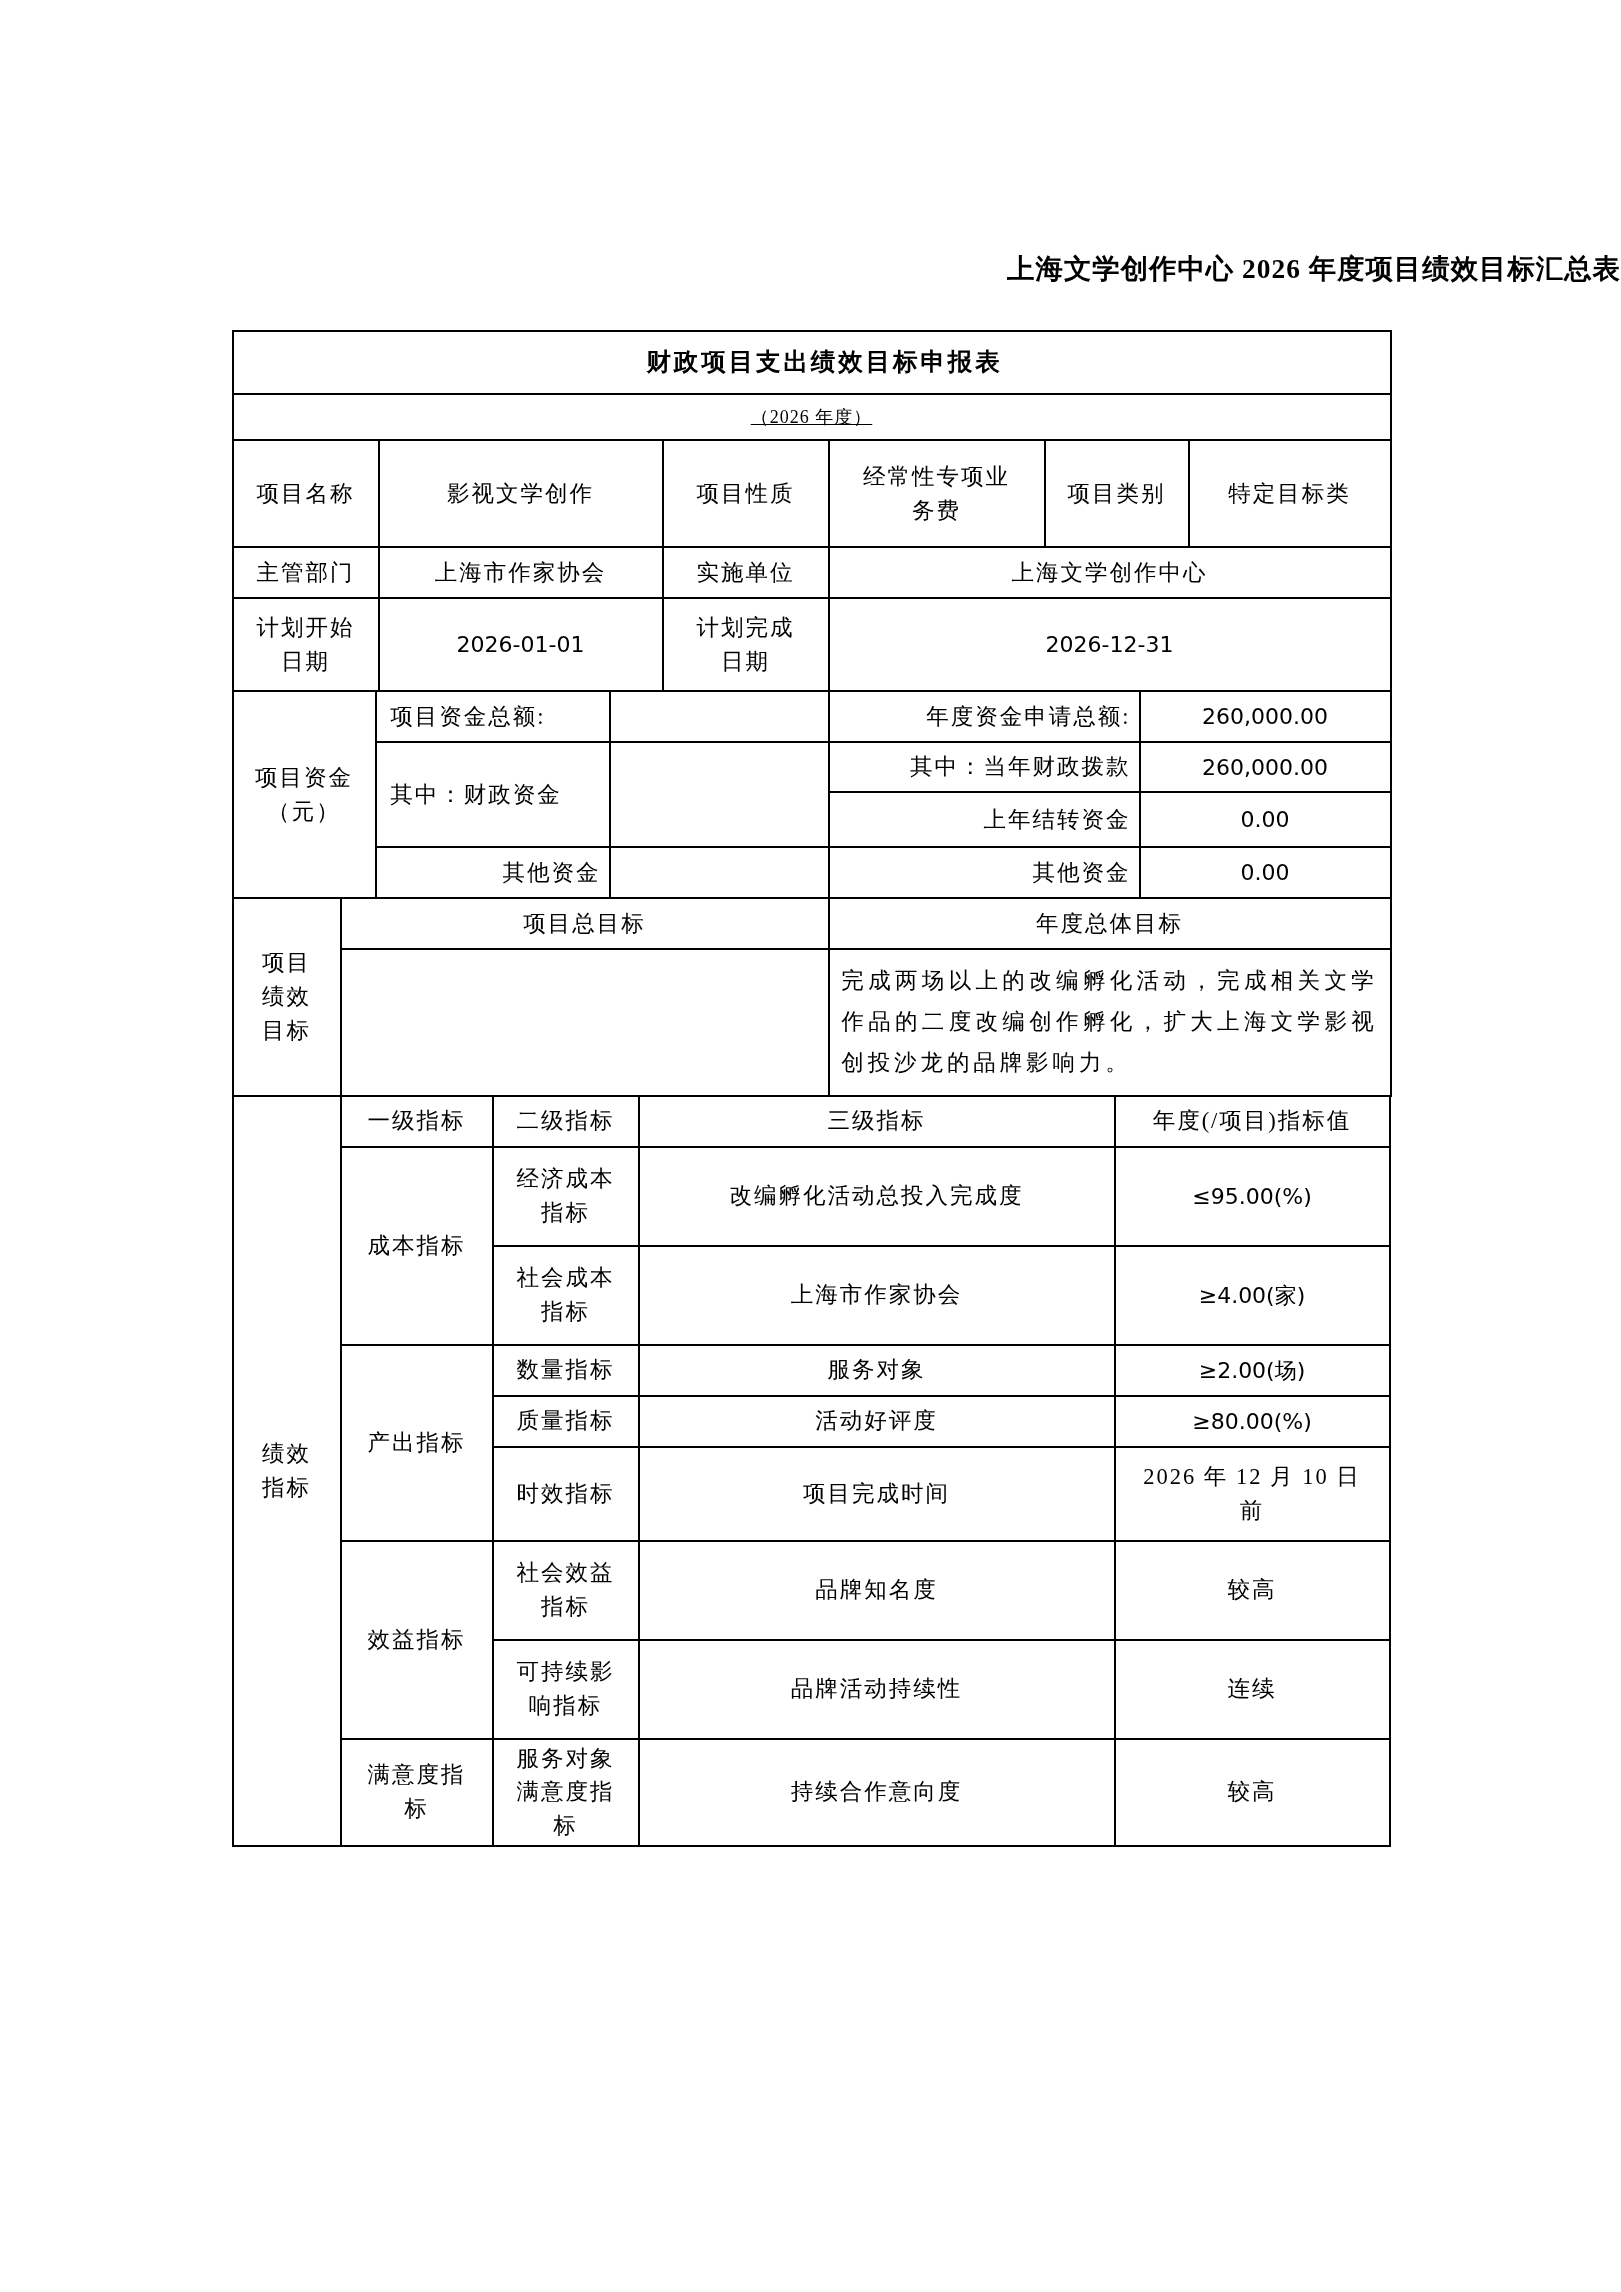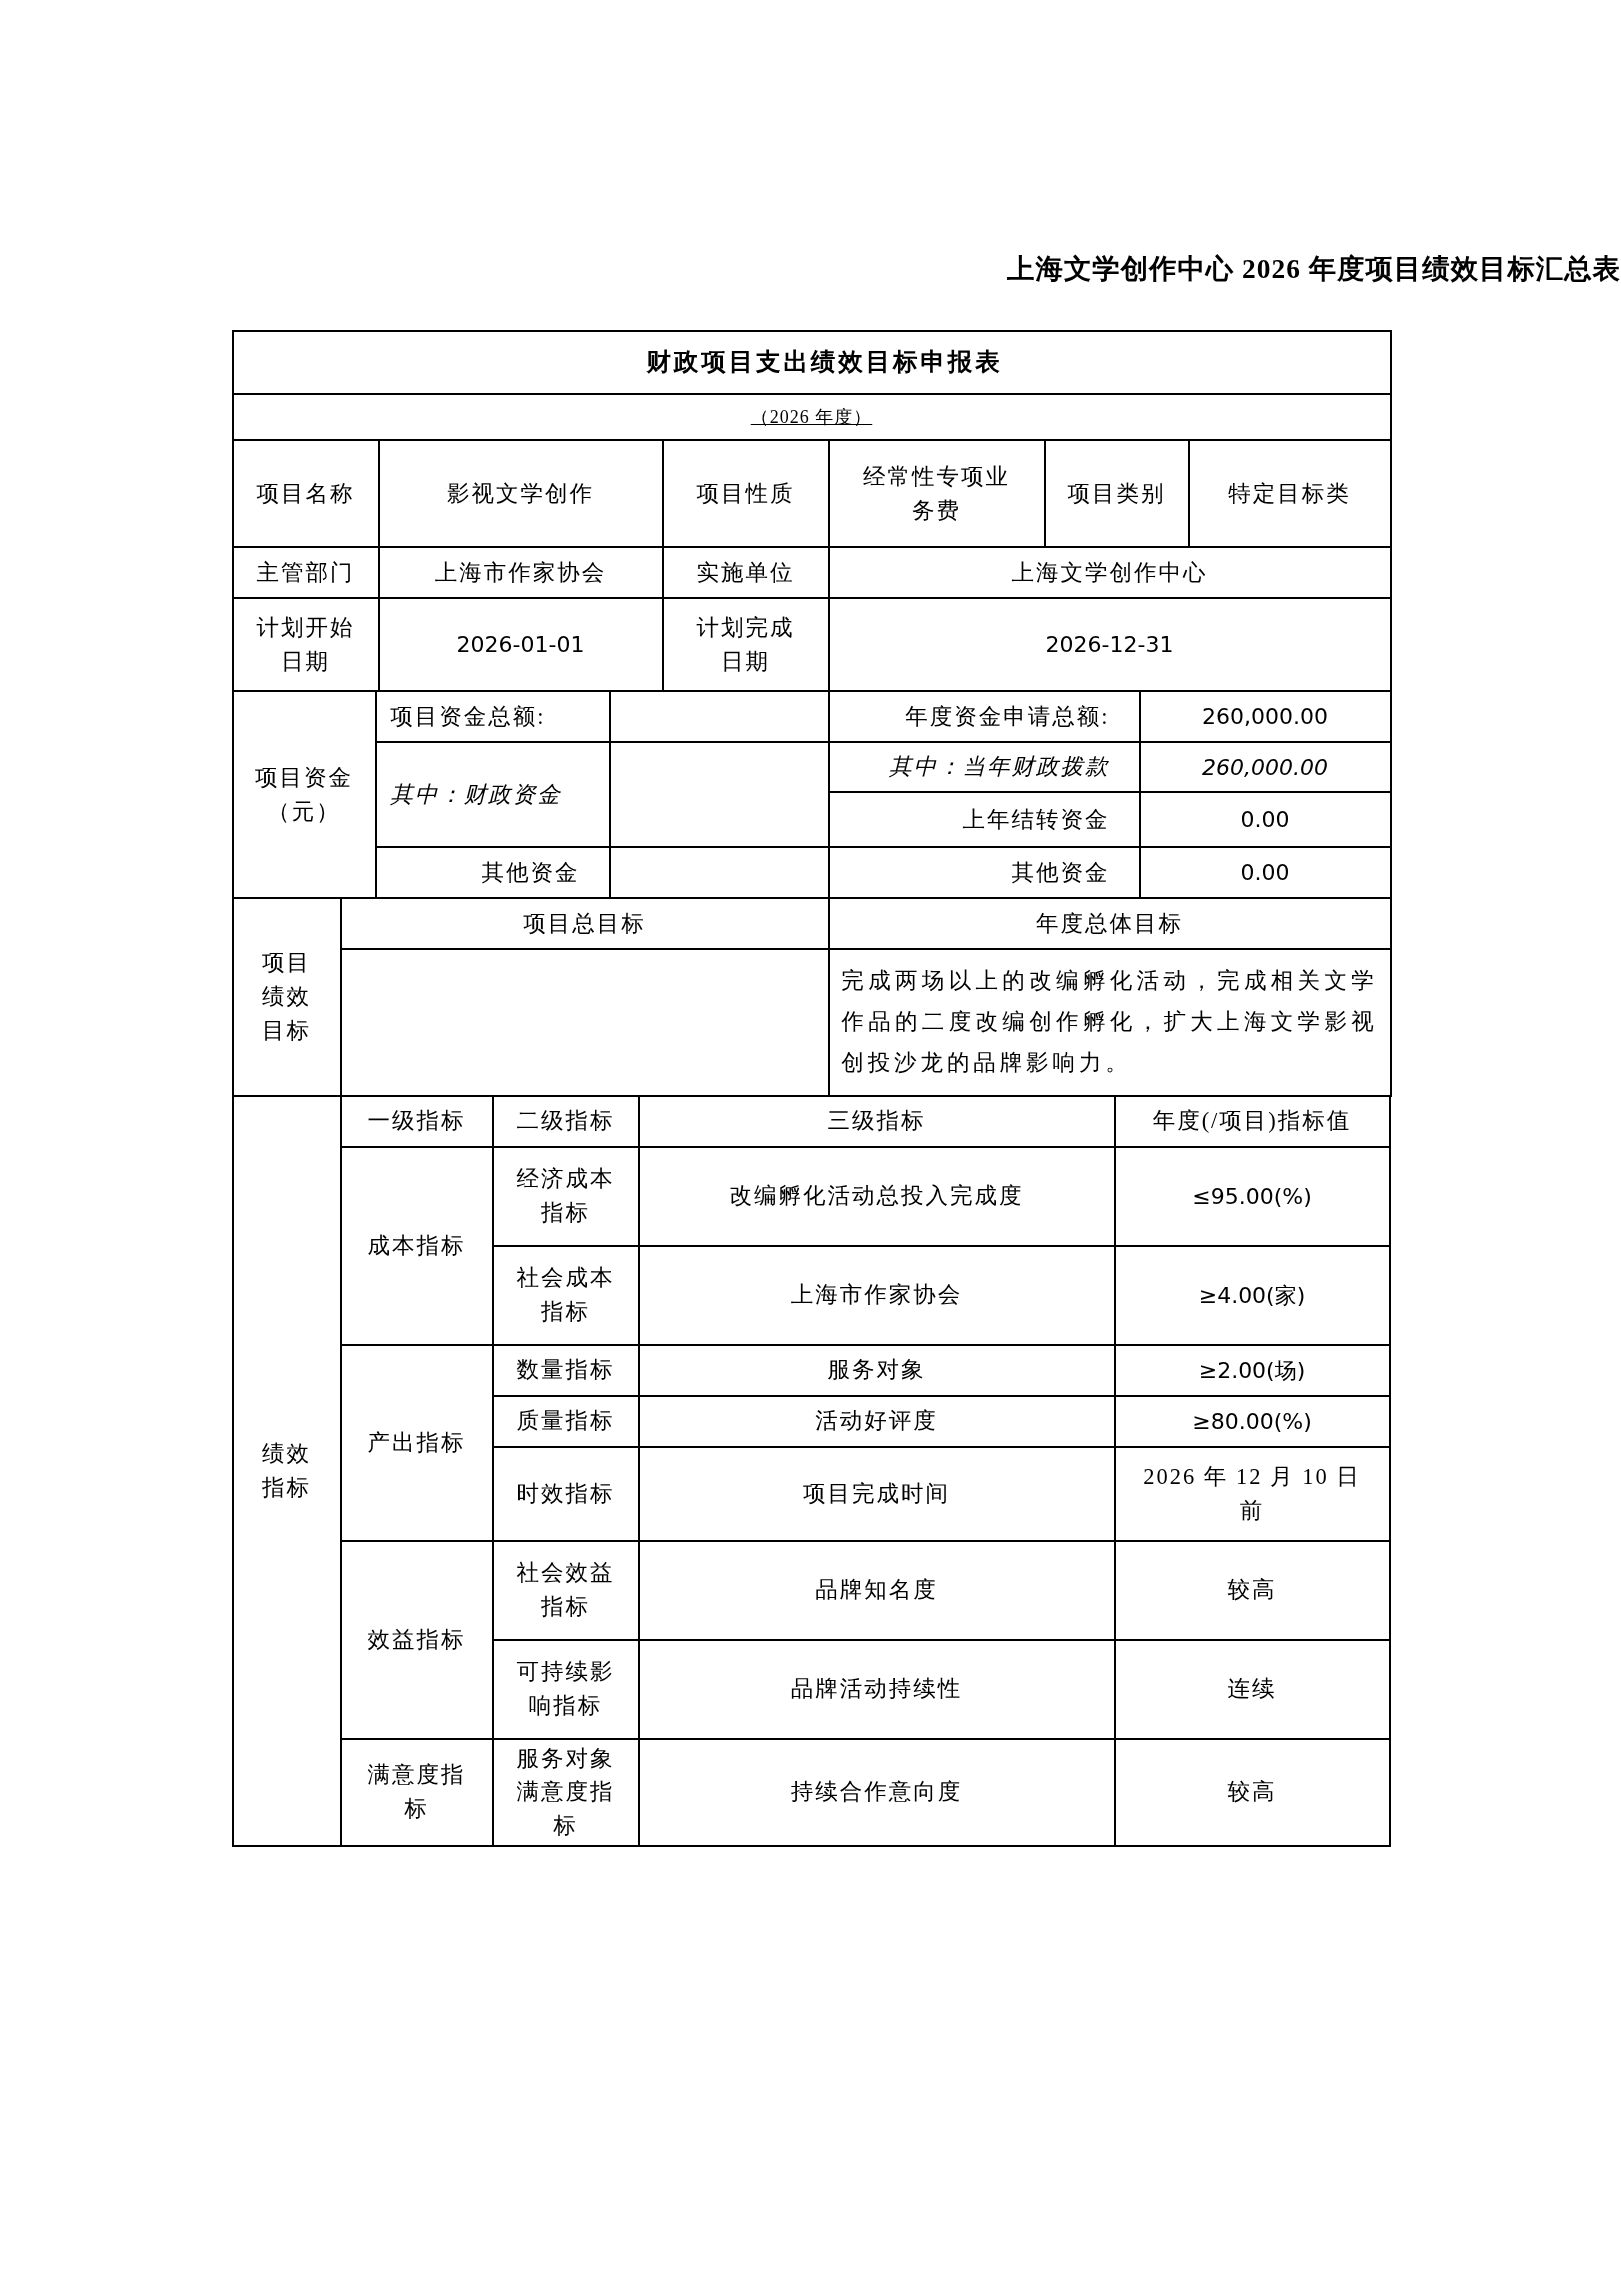--- a/index.html
+++ b/index.html
@@ -42,37 +42,37 @@
     font-size:24.5px;
     font-weight:bold;
     letter-spacing:2.9px;
   }
   td.sub{
     font-size:18px;
     letter-spacing:1px;
     text-decoration:underline;
   }
   td.left{text-align:left;padding-left:13.7px;}
-  td.right{text-align:right;padding-right:29px;}
+  td.right{text-align:right;padding-right:8px;}
   td.justify{
     text-align:justify;
     text-align-last:left;
     padding:9.8px 11.8px;
     line-height:1.82;
     letter-spacing:3.9px;
   }
   .num{
     font-family:"DejaVu Sans", sans-serif;
     font-size:22px;
     letter-spacing:0;
   }
   
   tr.h41 td{height:40px;}
   tr.h46 td{height:45px;}
-  tr.h45 td{height:44px;font-style:italic;}
+  tr.h45 td{height:44px;}
   tr.h50 td{height:49px;}
   tr.h58 td{height:57px;padding-left:32px;}
   tr.h89 td{height:87px;}
   tr.h90 td{height:88px;}
   tr.h95 td{height:93px;}
   tr.h100 td{height:98px;}
   tr.h103 td{height:101px;}
   tr.h128 td{height:125px;}
 </style>
 </head>

